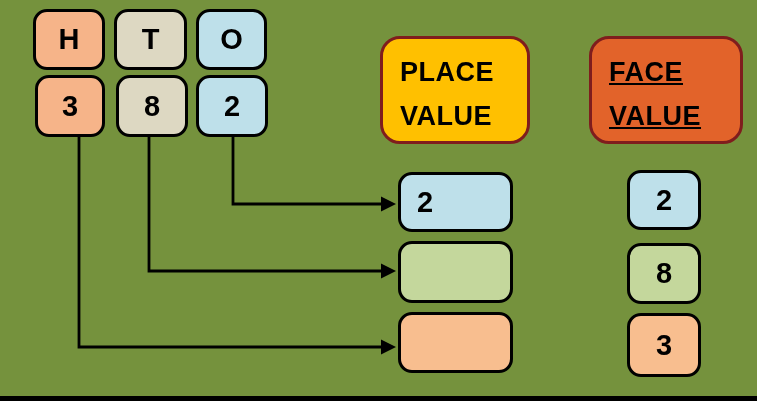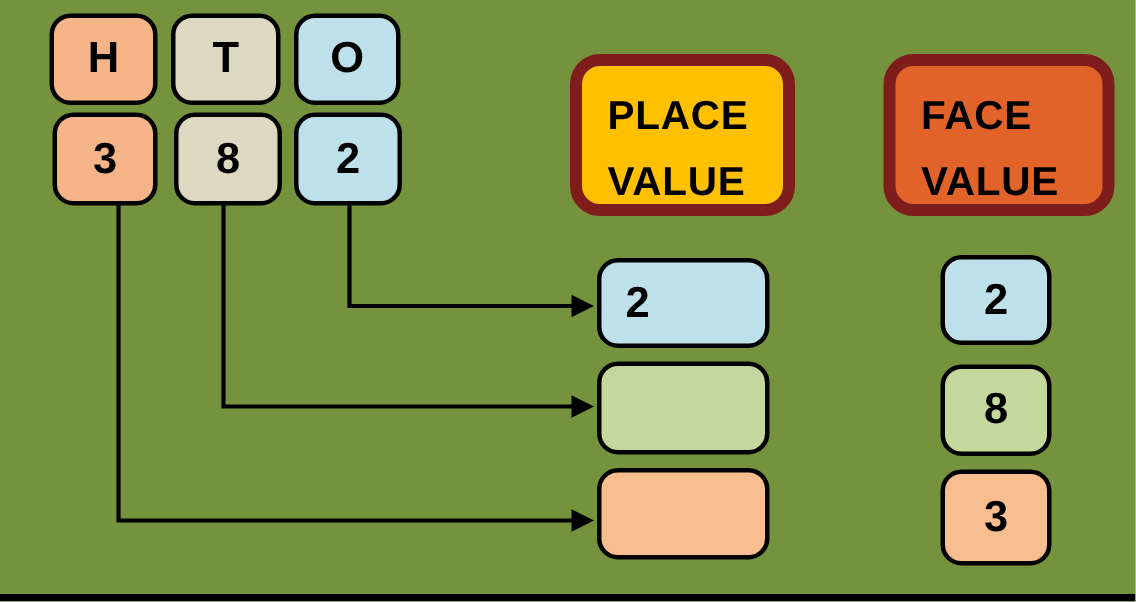--- a/index.html
+++ b/index.html
@@ -17,38 +17,38 @@
     border:3px solid #000;
     border-radius:14px;
     box-sizing:border-box;
     display:flex;
     align-items:center;
     justify-content:center;
     font-size:29px;
   }
   .hdr{
     position:absolute;
-    border:8px solid #7f1d1d;
+    border:3px solid #7f1d1d;
     border-radius:20px;
     box-sizing:border-box;
     font-size:27px;
     line-height:44px;
     padding:11px 0 0 17px;
     letter-spacing:0.5px;
   }
   
   .col-label-0{left:33px;top:9px;width:72px;height:61px;}
   .col-label-1{left:114px;top:9px;width:73px;height:61px;}
   .col-label-2{left:196px;top:9px;width:71px;height:61px;}
   .col-digit-0{left:35px;top:75px;width:70px;height:62px;}
   .col-digit-1{left:116px;top:75px;width:72px;height:62px;}
   .col-digit-2{left:196px;top:75px;width:72px;height:62px;}
   
   .pv-hdr{left:380px;top:36px;width:150px;height:108px;}
-  .fv-hdr{left:589px;top:36px;width:154px;height:108px;}
+  .fv-hdr{left:589px;top:36px;width:154px;height:108px;text-decoration:underline;}
   
   .pv-box{left:398px;width:115px;justify-content:flex-start;padding-left:16px;}
   .pv-box-0{top:172px;height:60px;}
   .pv-box-1{top:241px;height:62px;}
   .pv-box-2{top:312px;height:61px;}
   
   .fv-box{left:627px;width:74px;}
   .fv-box-0{top:170px;height:60px;}
   .fv-box-1{top:243px;height:61px;}
   .fv-box-2{top:313px;height:64px;}

